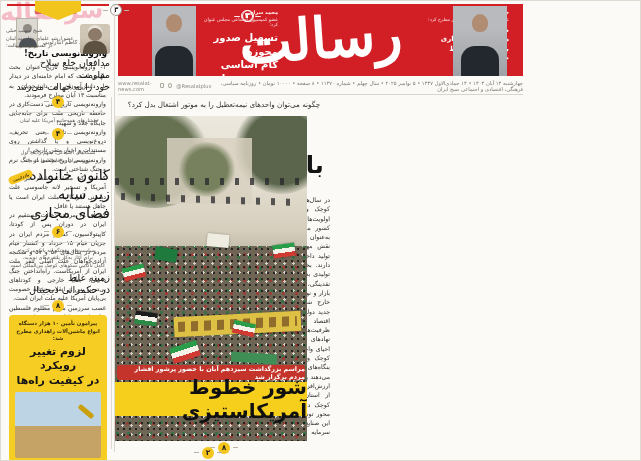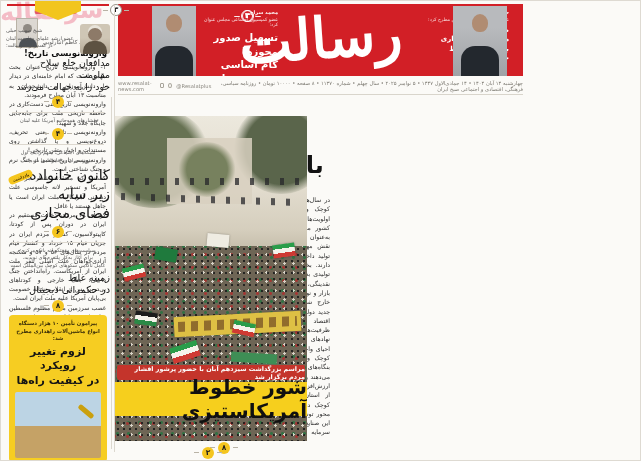--- a/index.html
+++ b/index.html
@@ -217,20 +217,21 @@
 ۲- بحث دومی که امام خامنه‌ای در دیدار یادشده مطرح فرمودند شرایط عادی‌سازی روابط با آمریکاست. آمریکایی‌ها پس از انقلاب شرایطی برای عادی‌سازی مطرح کردند که می‌بایست مورد قبول رهبران انقلاب قرار گیرد. آنها می‌گفتند:
 - با اسرائیل کاری نداشته باشید.
 - از انقلابیون جبهه مقاومت حمایت نکنید.
 - قدرت نظامی خود را فراتر از رژیم صهیونیستی تقویت نکنید.
 - در حوزه علم و فناوری به‌ویژه هسته‌ای بدون اجازه آمریکا وارد نشوید.</div>
     <div class="pb ed-badge">۲</div>
     <div class="ed-endline"></div>
   </div>
   <div class="vr-left"></div>
 
+  <div class="lead-kicker">چگونه می‌توان واحدهای نیمه‌تعطیل را به موتور اشتغال بدل کرد؟</div>
   <div class="lead-headline">
     <div>احیای صنعت</div>
     <div>با تکیه بر فناوری ایرانی</div>
   </div>
   <div class="lead-body">
     <p>در سال‌های اخیر، موضوع احیای صنایع کوچک و متوسط به‌عنوان یکی از اولویت‌های سیاست‌گذاران صنعتی کشور مطرح شده است. این صنایع به‌عنوان شریان‌های حیاتی اقتصاد ملی، نقش مهمی در ایجاد اشتغال پایدار، تولید داخلی و تحقق عدالت منطقه‌ای دارند. بخش قابل توجهی از واحدهای تولیدی به دلایل مختلف از جمله کمبود نقدینگی، فرسودگی ماشین‌آلات، ضعف بازار و نوسانات اقتصادی از چرخه تولید خارج شده‌اند. اکنون با سیاست‌های جدید دولت در راستای تحرک‌بخشی به اقتصاد تولیدمحور و استفاده از ظرفیت‌های صندوق توسعه ملی و نهادهای دانش‌بنیان، امید تازه‌ای برای احیای واحدها شکل گرفته است. صنایع کوچک و متوسط بیش از ۹۰ درصد بنگاه‌های صنعتی کشور را تشکیل می‌دهند و سهمی چشمگیر در اشتغال و ارزش‌افزوده صنعتی دارند. در بسیاری از استان‌های کشور همین واحدهای کوچک در شهرک‌ها و نواحی صنعتی، محور توسعه محلی محسوب می‌شوند. این صنایع در مقایسه با صنایع بزرگ، با سرمایه کمتر و انعطاف‌پذیری بیشتر می‌توانند در شرایط سخت اقتصادی دوام بیاورند و بازارهای داخلی و منطقه‌ای را پوشش دهند. مشکلات اصلی این واحدها ضعف در بازاریابی، نبود پیوند مؤثر میان دانشگاه و صنعت و نوسانات ارزی و تورم در قیمت مواد اولیه است. همچنین کارشناسان اقتصادی معتقدند گرچه دولت در سال‌های اخیر بسته‌های حمایتی متعددی برای احیای واحدهای راکد تعریف کرده، اما آنچه می‌تواند این روند را تسریع کند استفاده هدفمند از منابع صندوق توسعه ملی و بهره‌گیری از ظرفیت شرکت‌های دانش‌بنیان در نوسازی فناوری تولید است.</p>
     <p class="subhead"><span class="mark"></span><span>نقش صندوق توسعه ملی در تأمین مالی تولید</span></p>
     <p>صندوق توسعه ملی طی سال‌های اخیر مأموریت خود را از حمایت ارزی صرف، به سمت تأمین مالی ریالی و مشارکت برای پروژه‌های تولیدی سوق داده است. منابع این صندوق می‌تواند با تمرکز بر صنایع کوچک و متوسط نقش مهمی در احیای کارخانه‌های نیمه‌فعال ایفا کند. به گفته آگاهان اقتصادی، یکی از راهکارهای مؤثر در این زمینه ایجاد خط ویژه اعتباری برای بازسازی صنایع کوچک با نظارت دقیق است تا منابع به‌صورت مستقیم به دست تولیدکننده واقعی برسد. بر اساس رویکرد جدید، مقرر شده است منابع از محل بازپرداخت تسهیلات ارزی صندوق توسعه ملی به پروژه‌های داخلی تخصیص یابد تا در قالب تسهیلات سرمایه در گردش و نوسازی خطوط تولید به واحدهای صنعتی پرداخت شود. این اقدام می‌تواند نه تنها ظرفیت‌های موجود را احیا کند، بلکه زمینه توسعه فناوری و اشتغال را در مناطق کمتر برخوردار فراهم آورد.</p>
   </div>
   <div class="pb lead-badge">۸</div>

